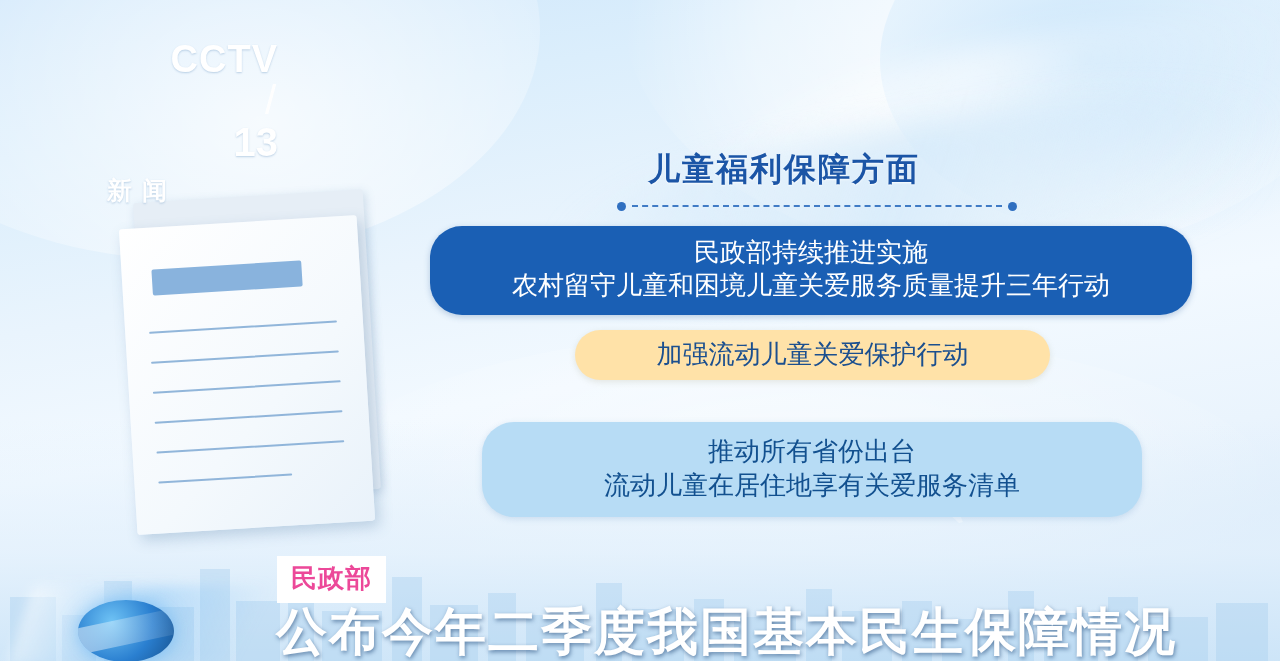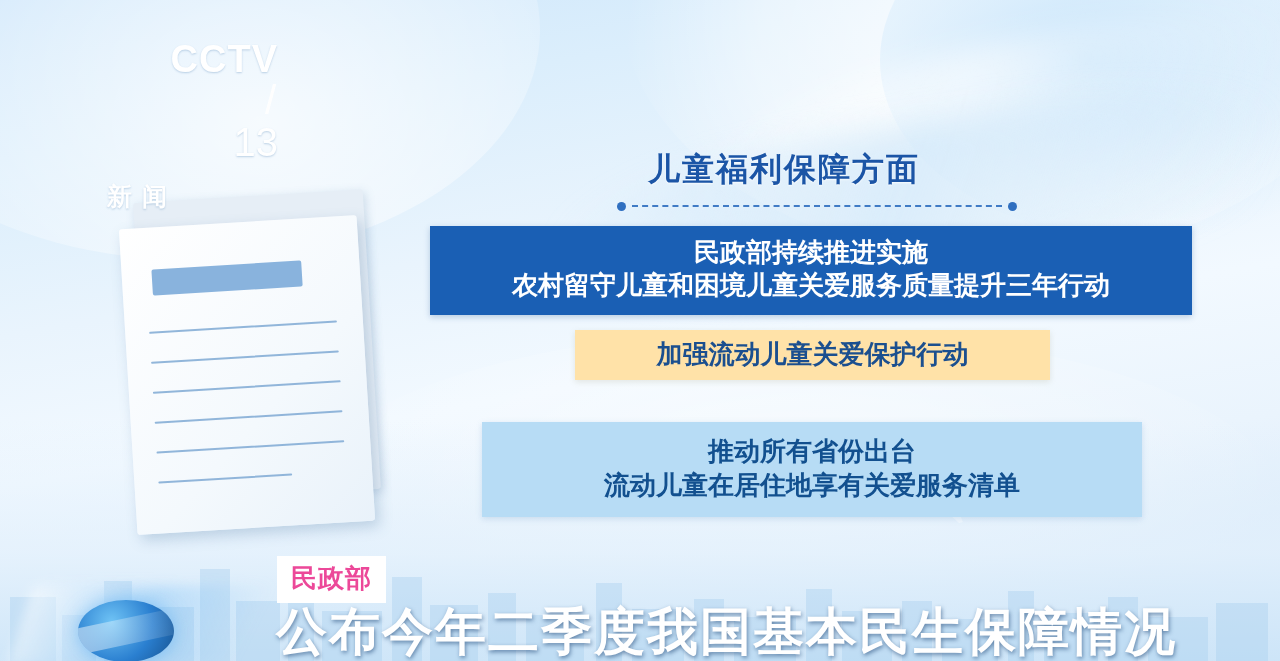--- a/index.html
+++ b/index.html
@@ -28,22 +28,22 @@
 
   
   .city{position:absolute;left:0;bottom:0;width:1280px;height:150px;opacity:.55;}
 
   
   .logo{position:absolute;left:78px;top:40px;width:200px;height:90px;color:#ffffff;}
   .logo .row{display:flex;align-items:flex-end;gap:2px;flex-direction:column;}
   .logo .cc{font-size:38px;font-weight:bold;letter-spacing:1px;line-height:1;
       font-family:"Liberation Sans",sans-serif;text-shadow:0 1px 2px rgba(120,160,200,.45);}
   .logo .slash{font-size:40px;font-weight:300;margin:0 2px 0 4px;line-height:1;opacity:.95;}
-  .logo .num{font-size:40px;font-weight:normal;line-height:1;text-shadow:0 1px 2px rgba(120,160,200,.45);}
-  .logo .cn{margin-top:18px;text-align:center;width:128px;font-size:25px;letter-spacing:10px;
+  .logo .num{font-size:40px;font-weight:bold;line-height:1;text-shadow:0 1px 2px rgba(120,160,200,.45);}
+  .logo .cn{margin-top:12px;text-align:center;width:128px;font-size:25px;letter-spacing:10px;
       font-family:Liberation Mono, monospace;font-weight:600;text-shadow:0 1px 2px rgba(120,160,200,.45);}
 
   
   .papers{position:absolute;left:92px;top:196px;width:360px;height:360px;}
   .sheet{position:absolute;border-radius:3px;}
   .sheet.back{left:50px;top:0;width:230px;height:300px;background:#e6eef6;
      box-shadow:2px 3px 10px rgba(90,130,170,.25);transform:rotate(-3.5deg);}
   .sheet.front{left:36px;top:26px;width:238px;height:306px;
      background:linear-gradient(135deg,#ffffff 0%,#f4f9fd 60%,#e9f2fa 100%);
      box-shadow:4px 6px 14px rgba(90,130,170,.30);transform:rotate(-3.5deg);}
@@ -51,21 +51,21 @@
   .sheet.front .ln{position:absolute;left:24px;height:2px;background:#7fa9d4;opacity:.85;border-radius:2px;}
 
   
   .headline{position:absolute;left:648px;top:148px;width:384px;
      font-size:32px;font-weight:bold;color:#1b55a6;letter-spacing:2px;
      font-family:"DejaVu Sans",sans-serif;text-shadow:0 1px 2px rgba(255,255,255,.8);}
   .dots{position:absolute;left:617px;top:200px;width:400px;height:12px;display:flex;align-items:center;}
   .dots .dot{width:9px;height:9px;border-radius:50%;background:#2f6fc0;flex:0 0 auto;}
   .dots .dash{flex:1 1 auto;height:0;border-top:2px dashed #2f6fc0;margin:0 6px;opacity:.9;}
 
-  .blk{position:absolute;text-align:center;font-family:"DejaVu Sans",sans-serif;font-weight:bold;}
+  .blk{position:absolute;text-align:center;font-family:"DejaVu Sans",sans-serif;font-weight:normal;border-radius:32px;}
   .blk1{left:430px;top:226px;width:762px;padding:10px 0 12px;background:#1a5fb4;color:#ffffff;
         font-size:26px;line-height:1.28;box-shadow:0 2px 6px rgba(40,90,150,.28);}
   .blk2{left:575px;top:330px;width:475px;padding:9px 0 10px;background:#ffe2a8;color:#1b4f8f;
         font-size:26px;line-height:1.2;box-shadow:0 2px 6px rgba(150,150,110,.20);}
   .blk3{left:482px;top:422px;width:660px;padding:12px 0 14px;background:#b7dcf5;color:#12508f;
         font-size:26px;line-height:1.32;box-shadow:0 2px 6px rgba(90,140,190,.22);}
 
   
   .tagbox{position:absolute;left:277px;top:556px;background:#ffffff;color:#ec4899;
      padding:5px 14px 7px;font-size:26px;font-weight:bold;font-family:"DejaVu Sans",sans-serif;letter-spacing:1px;}

